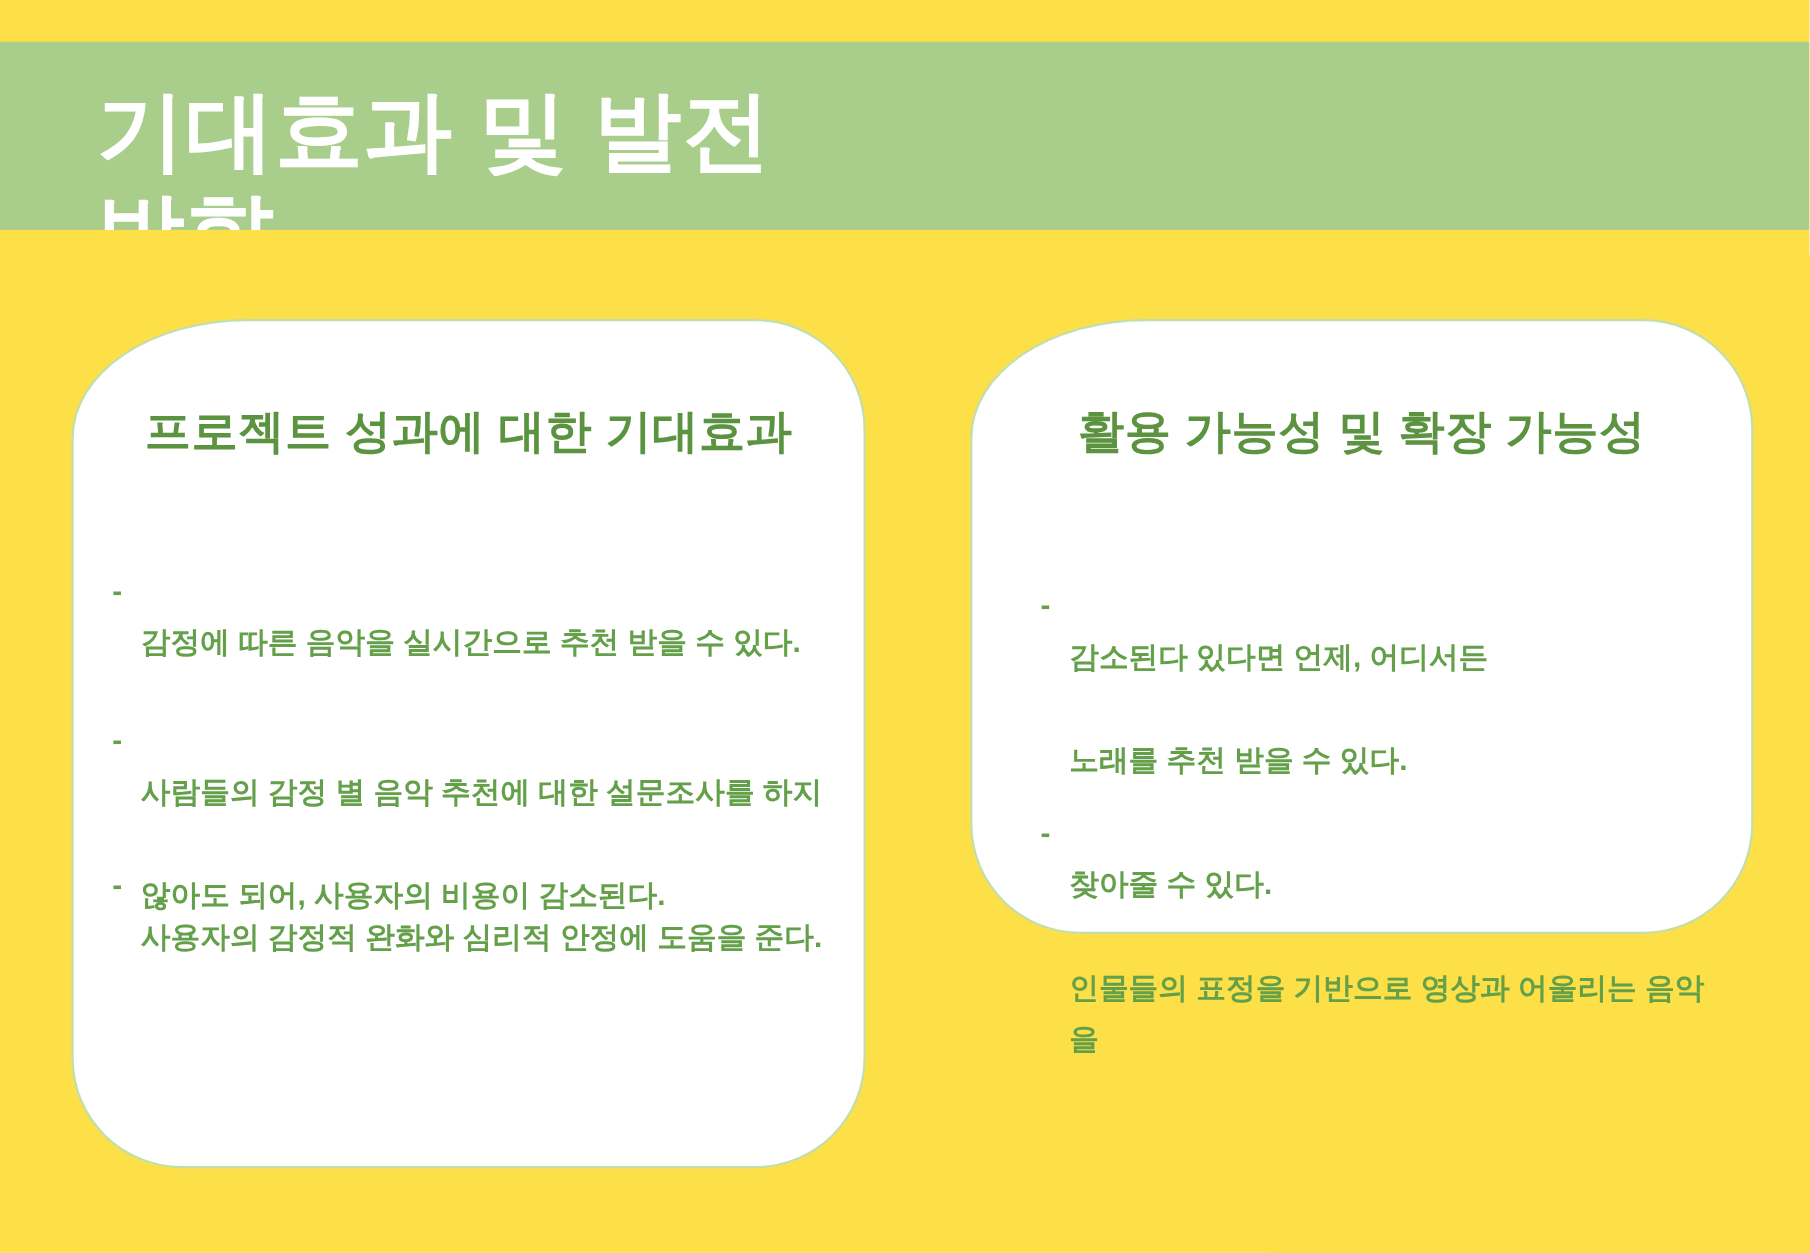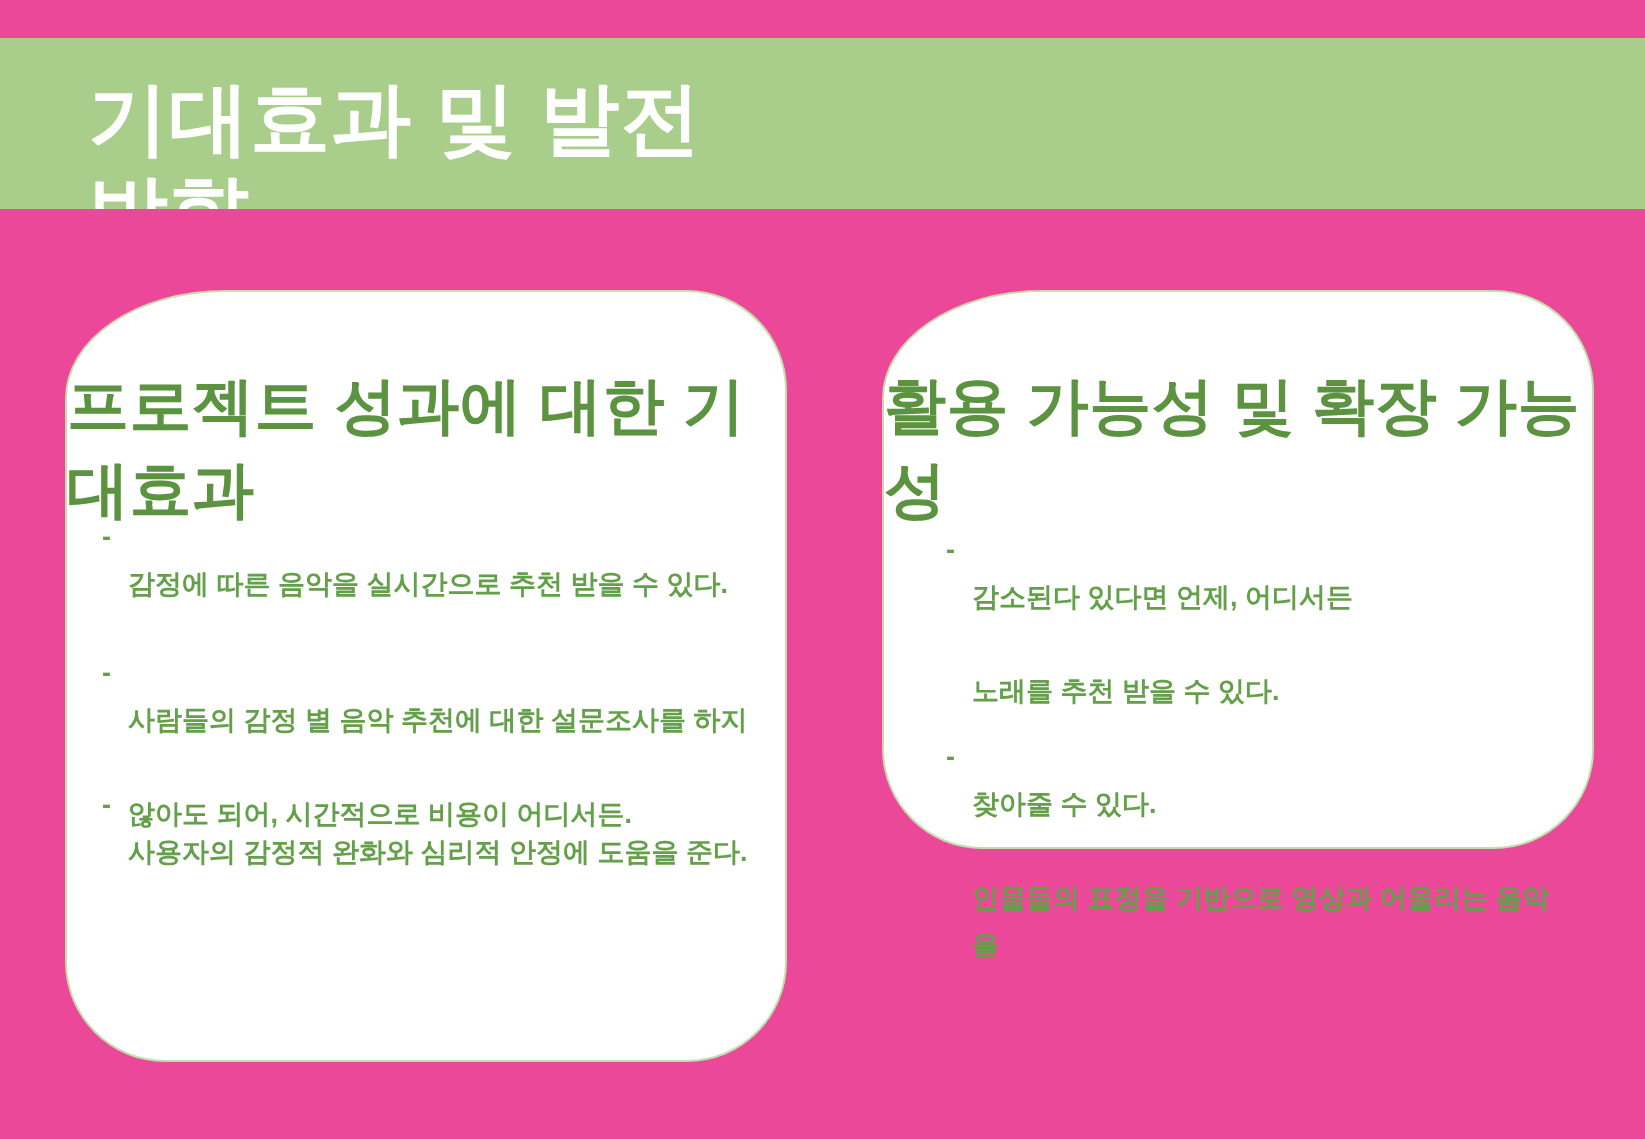--- a/index.html
+++ b/index.html
@@ -5,21 +5,21 @@
   html, body {
     margin: 0;
     padding: 0;
     background: #ffffff;
     font-family: "Liberation Sans", sans-serif;
   }
   .slide {
     position: relative;
     width: 1645px;
     height: 1139px;
-    background: #ec4899;
+    background: #fde047;
     overflow: hidden;
   }
 
   
   .header-band {
     position: absolute;
     left: 0;
     top: 38px;
     width: 100%;
     height: 171px;
@@ -48,23 +48,23 @@
     box-sizing: border-box;
   }
   .card.left  { left: 65px;  width: 722px; height: 772px; }
   .card.right { left: 882px; width: 712px; height: 559px; }
 
   .card-title {
     position: absolute;
     top: 72px;
     left: 0;
     width: 100%;
-    text-align: left;
+    text-align: center;
     color: #5b9340;
-    font-size: 62px;
+    font-size: 42px;
     font-weight: 700;
     letter-spacing: 0.5px;
   }
 
   .bullet {
     position: absolute;
     display: flex;
     align-items: flex-start;
     color: #64a04a;
     font-size: 27px;
@@ -103,21 +103,21 @@
       <span class="dash">-</span>
       <div class="lines">
         <span>감정에 따른 음악을 실시간으로 추천 받을 수 있다.</span>
       </div>
     </div>
 
     <div class="bullet b2">
       <span class="dash">-</span>
       <div class="lines">
         <span>사람들의 감정 별 음악 추천에 대한 설문조사를 하지</span>
-        <span>않아도 되어, 시간적으로 비용이 어디서든.</span>
+        <span>않아도 되어, 사용자의 비용이 감소된다.</span>
       </div>
     </div>
 
     <div class="bullet b3">
       <span class="dash">-</span>
       <div class="lines">
         <span>사용자의 감정적 완화와 심리적 안정에 도움을 준다.</span>
       </div>
     </div>
   </div>

